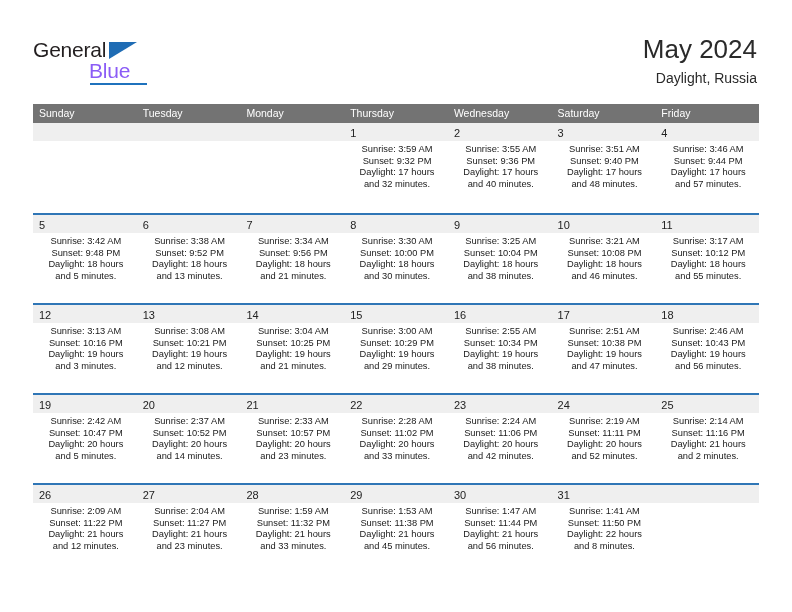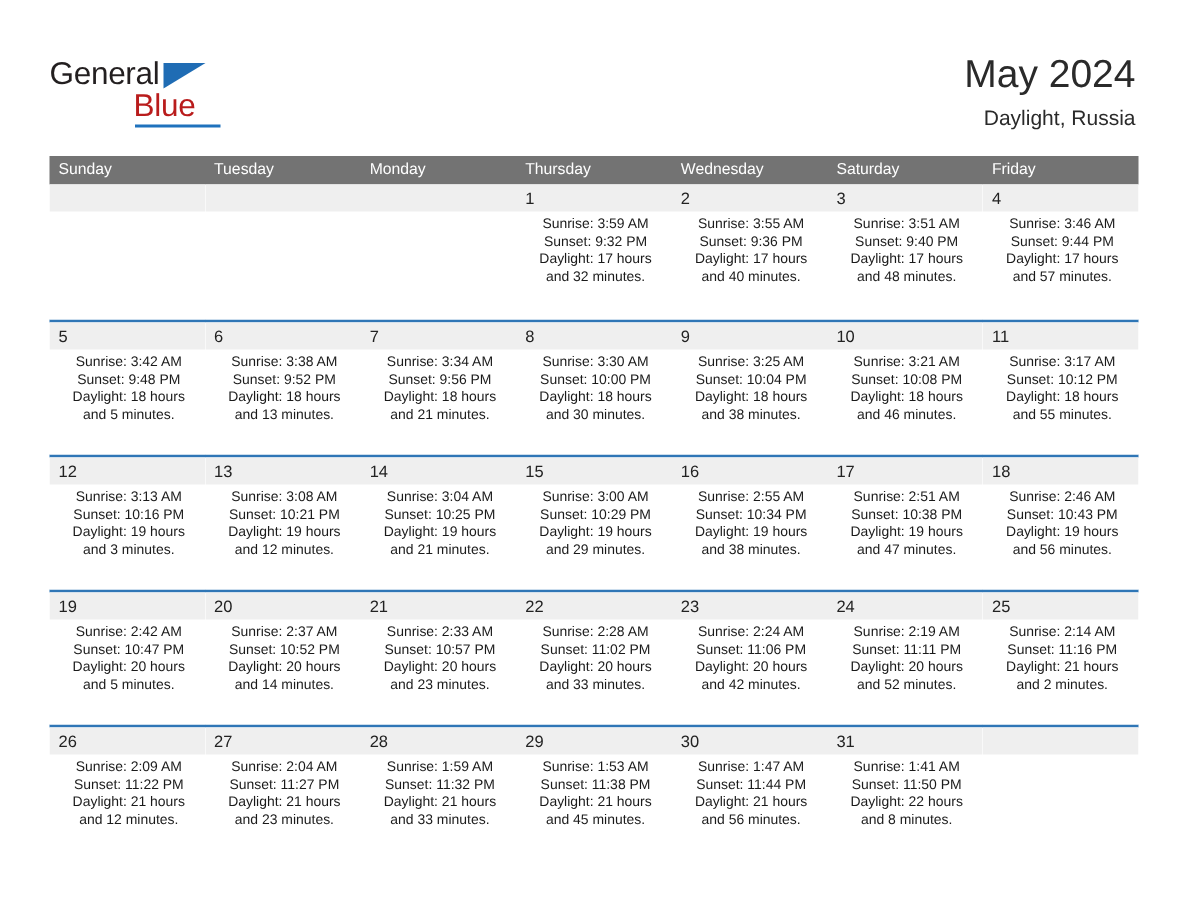--- a/index.html
+++ b/index.html
@@ -53,21 +53,21 @@
     width: 0;
     height: 0;
     border-left: 28px solid #1f6cb4;
     border-bottom: 17px solid transparent;
   }
   .logo-blue {
     position: absolute;
     left: 56px;
     top: 21px;
     font-size: 21px;
-    color: #b91c1c;
+    color: #8b5cf6;
     letter-spacing: -0.2px;
     text-align: right;
   }
   .logo-underline {
     position: absolute;
     left: 57px;
     top: 45px;
     width: 57px;
     height: 2px;
     background: #1f72bd;

